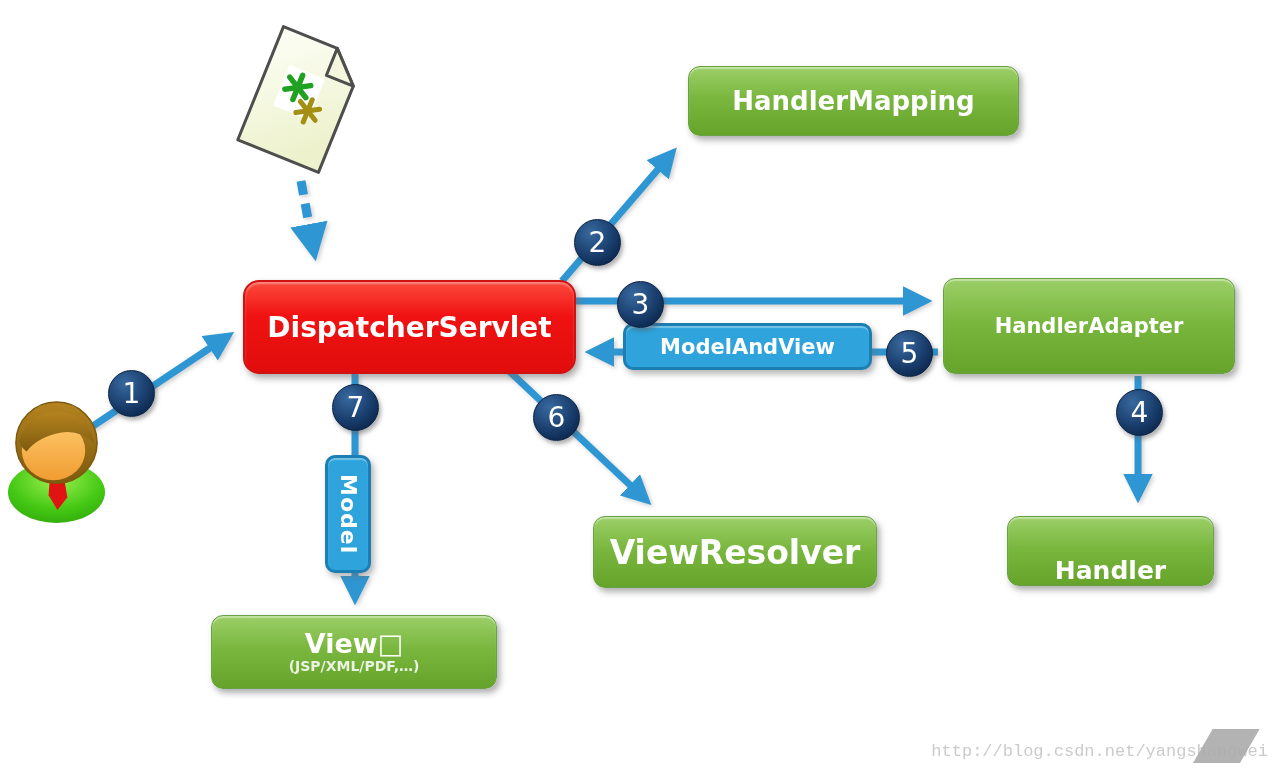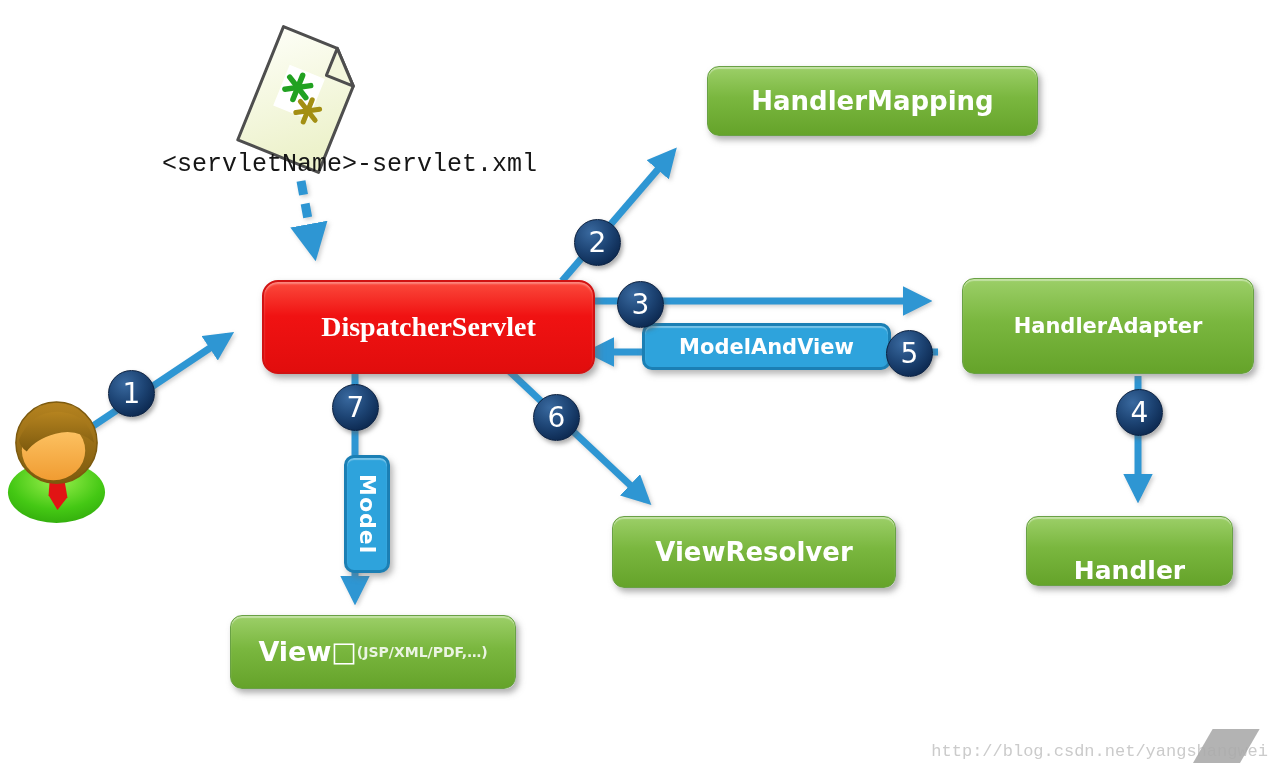--- a/index.html
+++ b/index.html
@@ -8,45 +8,44 @@
     overflow:hidden;font-family:"DejaVu Sans","Liberation Sans",sans-serif;
   }
   
   #arrows{position:absolute;left:0;top:0;z-index:1;
     filter:drop-shadow(2px 2px 2px rgba(120,120,120,0.35));}
   
   .box{
     position:absolute;display:flex;align-items:center;justify-content:center;
     color:#fff;font-weight:bold;text-align:center;z-index:2;
     box-shadow:3px 4px 6px rgba(110,110,110,0.55);
-    margin-left:19px;
   }
   .green{
     background:linear-gradient(180deg,#9ccf68 0%,#7ab73f 45%,#65a32a 100%);
     border:1px solid #69a145;border-radius:12px;
     box-shadow:inset 0 2px 1px rgba(255,255,255,0.4),3px 4px 6px rgba(110,110,110,0.55);
   }
   .red{
     background:linear-gradient(180deg,#fb4a3c 0%,#f01212 38%,#e10d0d 100%);
     border:2px solid #d01212;border-radius:16px;
     box-shadow:inset 0 2px 2px rgba(255,255,255,0.35),3px 4px 7px rgba(110,110,110,0.6);
   }
   .blue{
     background:#2ea3dc;border:3px solid #1b7fb4;border-radius:10px;
     box-shadow:inset 0 2px 1px rgba(255,255,255,0.35),3px 4px 6px rgba(110,110,110,0.5);
     box-sizing:border-box;
   }
   
-  #dispatcher{left:243px;top:280px;width:329px;height:90px;font-size:28px;font-family:Liberation Serif, serif;}
+  #dispatcher{left:243px;top:280px;width:329px;height:90px;font-size:28px;}
   #hmapping{left:688px;top:66px;width:329px;height:68px;font-size:26px;}
   #hadapter{left:943px;top:278px;width:290px;height:94px;font-size:21px;}
   #mview{left:623px;top:323px;width:249px;height:47px;font-size:21px;}
-  #vresolver{left:593px;top:516px;width:282px;height:70px;font-size:26px;}
+  #vresolver{left:593px;top:516px;width:282px;height:70px;font-size:33px;}
   #handlerbox{left:1007px;top:516px;width:205px;height:68px;font-size:25px;align-items:flex-end;}
-  #viewbox{left:211px;top:615px;width:284px;height:72px;font-size:27px;flex-direction:row;line-height:1.05;}
+  #viewbox{left:211px;top:615px;width:284px;height:72px;font-size:27px;flex-direction:column;line-height:1.05;}
   #viewbox .sub{font-size:14px;color:rgba(255,255,255,0.85);font-weight:bold;}
   #modelbox{left:325px;top:455px;width:46px;height:118px;font-size:22px;}
   #modelbox span{writing-mode:vertical-rl;text-orientation:mixed;letter-spacing:1px;}
   
   .badge{
     position:absolute;width:45px;height:45px;border-radius:50%;z-index:3;
     background:radial-gradient(circle at 35% 28%,#39699f 0%,#1d4474 45%,#0d2a52 78%,#0a2142 100%);
     border:1px solid #0a1f3e;color:#fff;font-size:28px;
     display:flex;align-items:center;justify-content:center;
     box-shadow:2px 3px 4px rgba(90,90,90,0.5);
@@ -107,21 +106,20 @@
         <line x1="30.7" y1="49.5" x2="53.3" y2="62.5"></line>
         <line x1="30.7" y1="62.5" x2="53.3" y2="49.5"></line>
       </g>
       <g stroke="#a38f13" stroke-width="5" stroke-linecap="round">
         <line x1="60" y1="62" x2="60" y2="86"></line>
         <line x1="49.6" y1="68" x2="70.4" y2="80"></line>
         <line x1="49.6" y1="80" x2="70.4" y2="68"></line>
       </g>
     </svg>
   </div>
-  <div id="config-label">&lt;servletName&gt;-servlet.xml</div>
 
   <div id="person">
     <svg width="104" height="126" viewBox="0 0 105 125">
       <defs>
         <radialGradient id="bodyG" cx="0.5" cy="0.3" r="0.8">
           <stop offset="0" stop-color="#9bf04d"></stop>
             <stop offset="0.6" stop-color="#44c814"></stop>
             <stop offset="1" stop-color="#2da50a"></stop>
         </radialGradient>
         <linearGradient id="faceG" x1="0" y1="0" x2="0" y2="1">

